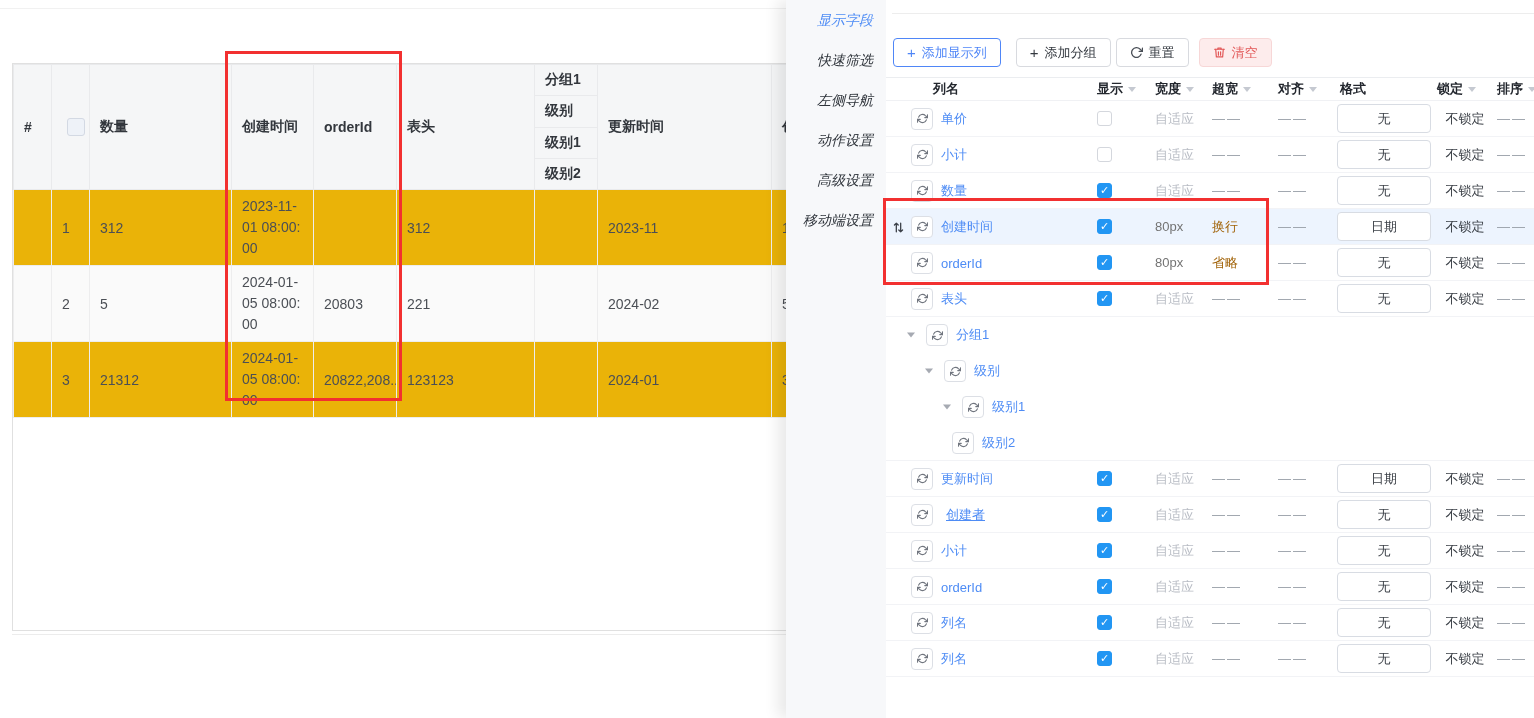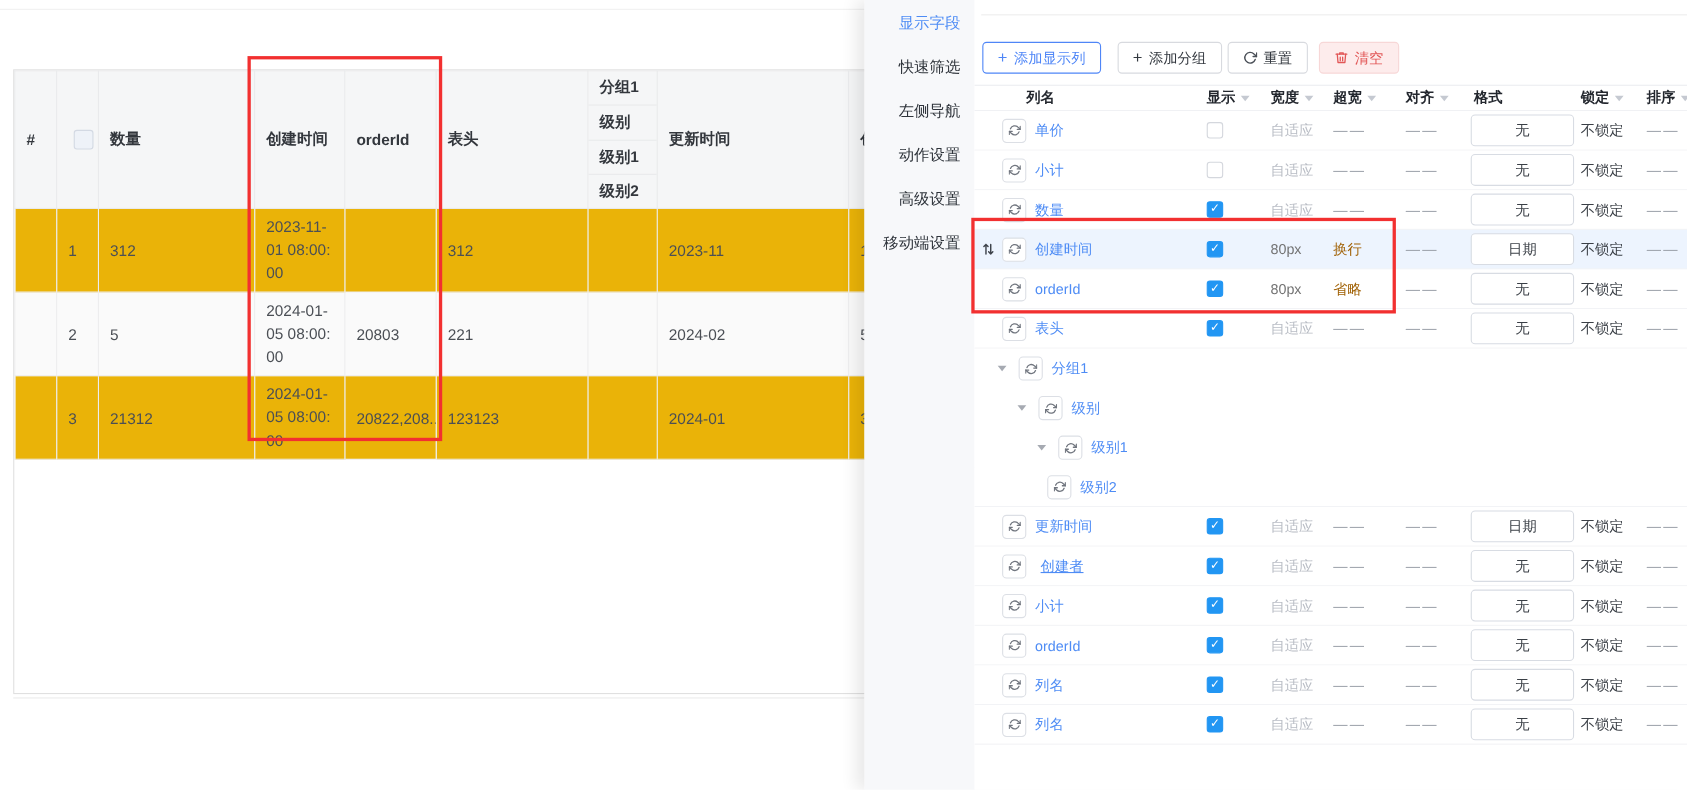--- a/index.html
+++ b/index.html
@@ -24,21 +24,21 @@
   td.td-order{white-space:nowrap;overflow:hidden;padding-right:2px;}
   td.td-creator,th.th-creator{padding-left:7px;}
   .mcbx{width:16px;height:16px;border:1px solid #d3d9e3;background:#eef2f8;border-radius:3px;margin-left:5px;}
   
   .annot{position:absolute;border:3px solid #f23030;z-index:60;pointer-events:none;}
   .annot-left{left:225px;top:51px;width:171px;height:344px;}
   .annot-right{left:883px;top:198px;width:380px;height:81px;}
   
   .drawer{position:absolute;left:786px;top:0;width:748px;height:718px;display:flex;background:#fff;
           box-shadow:-8px 0 14px rgba(0,0,0,0.09);}
-  .side-nav{flex:0 0 100px;background:#f7f8fa;height:100%;}
+  .side-nav{flex:0 0 100px;background:#f7f8fa;height:100%;font-style:italic;}
   .nav-item{height:40px;line-height:40px;text-align:right;padding-right:13px;font-size:14px;color:#2f343b;cursor:pointer;}
   .nav-item.active{color:#4e8cf5;}
   .panel{flex:1;position:relative;background:#fff;}
   .panel-topline{position:absolute;top:13px;left:6px;right:0;height:1px;background:#ededed;}
   
   .btn-row{position:absolute;top:38px;left:7px;display:flex;align-items:center;}
   .btn{height:29px;border-radius:4px;border:1px solid #d8dadf;background:#fff;color:#33383f;
        font-size:13px;display:inline-flex;align-items:center;gap:6px;padding:0 13px;
        font-family:inherit;cursor:pointer;box-sizing:border-box;}
   .btn .plus{font-size:15px;line-height:1;}
@@ -77,21 +77,21 @@
   .cbx{width:15px;height:15px;border:1px solid #d4d7dd;border-radius:3px;background:#fff;font-size:11px;
      line-height:13px;text-align:center;color:#fff;box-sizing:border-box;}
   .cbx.on{background:#2296f3;border-color:#2296f3;}
   .c-width{flex:0 0 58px;padding-left:6px;font-size:13px;color:#737373;box-sizing:border-box;}
   .c-width.dim{color:#b9bdc5;}
   .c-over{flex:0 0 58px;padding-left:5px;font-size:13px;color:#a16207;box-sizing:border-box;}
   .c-align{flex:0 0 64px;padding-left:13px;font-size:13px;box-sizing:border-box;}
   .c-format{flex:0 0 106px;box-sizing:border-box;}
   .fbox{margin-left:8px;width:94px;height:29px;border:1px solid #d8dce3;border-radius:4px;background:#fff;
      display:flex;align-items:center;justify-content:center;font-size:13px;color:#3a3f46;box-sizing:border-box;}
-  .c-lock{flex:0 0 58px;padding-left:2px;font-size:13px;color:#3a3f46;box-sizing:border-box;}
+  .c-lock{flex:0 0 58px;padding-left:2px;font-size:13px;color:#3a3f46;box-sizing:border-box;text-align:center;}
   .c-sort{flex:1;padding-left:4px;font-size:13px;box-sizing:border-box;}
   .dash{color:#979da6;letter-spacing:2px;}
 </style>
 </head>
 <body>
 
 <div class="stage">
 
   <div class="left-area">
     <div class="topline"></div>

